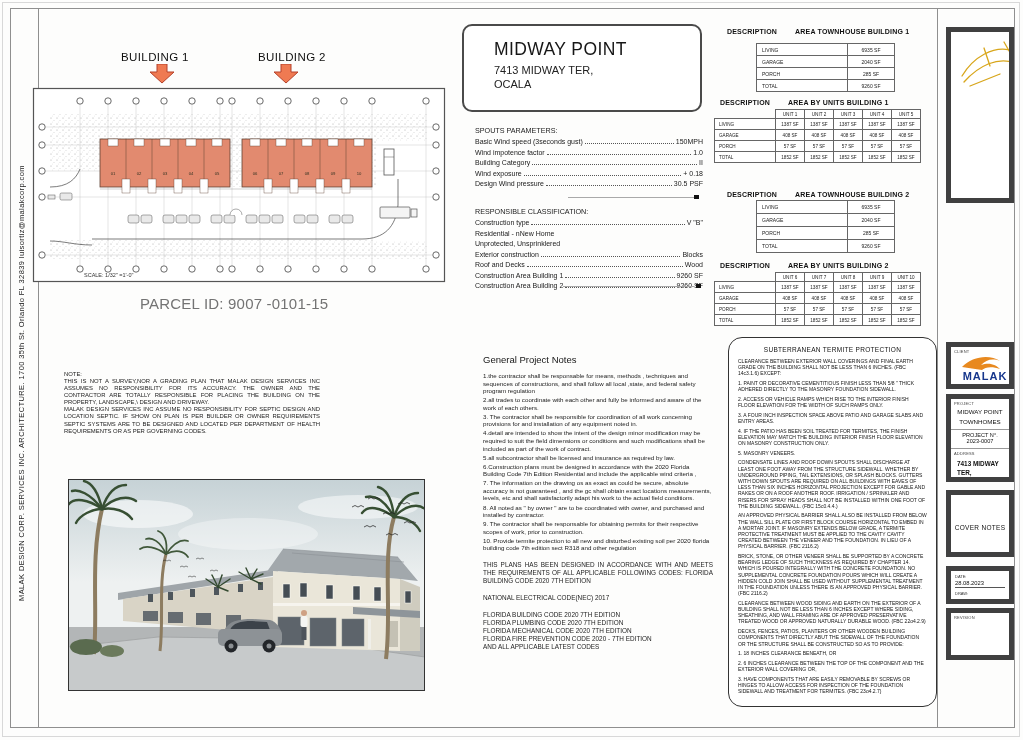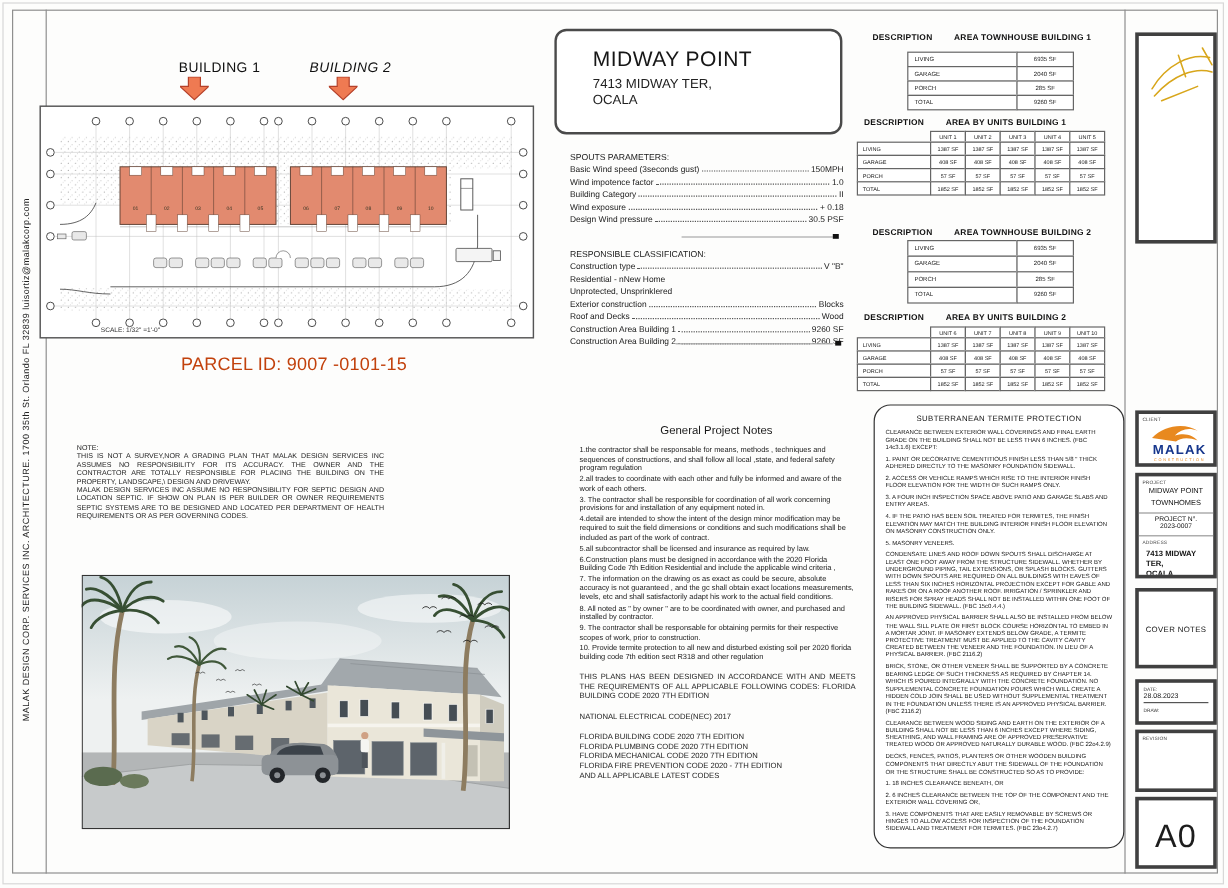--- a/index.html
+++ b/index.html
@@ -8,36 +8,36 @@
   .abs{position:absolute;}
   
   .outer-border{left:2px;top:2px;width:1018px;height:735px;border:1px solid #d8d8d8;box-sizing:border-box;}
   .frame{left:10px;top:8px;width:1005px;height:720px;border:1px solid #8f8f8f;box-sizing:border-box;}
   .vline{width:0;border-left:1px solid #8f8f8f;}
   
   .striptext{left:17px;top:601px;transform:rotate(-90deg);transform-origin:0 0;white-space:nowrap;
              font-size:7.5px;letter-spacing:.4px;color:#222;}
   
   .bldg-label{font-size:11.5px;letter-spacing:.4px;color:#101010;}
-  .parcel{left:140px;top:295px;width:210px;text-align:center;font-size:15px;color:#c2410c;letter-spacing:.2px;}
+  .parcel{left:140px;top:295px;width:210px;font-size:15px;color:#737373;letter-spacing:.2px;}
   .note-left{left:64px;top:371px;width:256px;font-size:5.9px;line-height:1.2;text-align:justify;color:#1c1c1c;}
   .note-left .nt{display:block;}
   
   .titlebox{left:462px;top:24px;width:240px;height:88px;border:2px solid #4a4a4a;border-radius:10px;
             box-sizing:border-box;background:#fff;}
   .tb-name{margin:13px 0 3px 30px;font-size:17.5px;letter-spacing:.4px;color:#161616;}
   .tb-addr{margin-left:30px;font-size:11px;line-height:1.3;color:#222;}
   .speclist{width:228px;font-size:7px;color:#1a1a1a;}
   .sech{font-size:7.2px;margin-bottom:2px;}
   .pline{display:flex;align-items:baseline;line-height:1.5;}
   .pl-dots{flex:1;border-bottom:1px dotted #555;margin:0 2px 2px;min-width:6px;}
   .plain{line-height:1.5;}
   .rule{border-top:1px solid #a9a9a9;}
   .cap{background:#111;}
-  .gnh{left:483px;top:354px;width:228px;text-align:center;font-size:9.5px;color:#161616;}
+  .gnh{left:483px;top:354px;width:228px;font-size:9.5px;color:#161616;}
   .gnbody{left:483px;top:372px;width:230px;font-size:6.2px;line-height:1.22;color:#1b1b1b;}
   .gnp{margin:0 0 1.5px 0;}
   .gncaps{font-size:6.4px;text-align:justify;margin-top:9px;line-height:1.25;}
   .gncap-line{margin:0;}
   
   .tblhead{display:flex;gap:18px;font-size:7px;font-weight:700;color:#111;letter-spacing:.2px;white-space:nowrap;}
   .utr{display:flex;}
   .utc{box-sizing:border-box;border:1px solid #666;display:flex;align-items:center;background:#fff;color:#222;}
   .utc+.utc{margin-left:-1px;}
   .utr+.utr{margin-top:-1px;}
@@ -54,21 +54,21 @@
   .utable .utr{height:12px;}
   .utable .uthead{height:10px;}
   .utable .uthead .utc{justify-content:center;}
   .utable .uthead .spacer{border:none;background:transparent;width:62px;}
   
   .termite{left:728px;top:337px;width:209px;height:370px;border:1px solid #333;border-radius:14px;
            box-sizing:border-box;background:#fff;overflow:hidden;}
   .term-title{font-size:6.5px;text-align:center;margin:8px 0 5px;letter-spacing:.3px;color:#111;}
   .tp{font-size:5px;line-height:1.24;margin:0 9px 3.5px;color:#141414;}
   
-  .sbox{left:946px;width:68px;border:3px solid #404040;box-sizing:border-box;background:#fff;overflow:hidden;}
+  .sbox{left:946px;width:68px;border:5px solid #404040;box-sizing:border-box;background:#fff;overflow:hidden;}
   .sbl{font-size:4px;color:#444;margin:2px 0 0 3px;letter-spacing:.2px;}
   .proj-name{font-size:6.2px;text-align:center;line-height:1.25;margin-top:2px;color:#111;}
   .divline{border-top:1px solid #999;margin:3px 0 2px;}
   .proj-no{font-size:5.6px;text-align:center;line-height:1.25;color:#111;}
   .addrtxt{font-size:6.4px;font-weight:700;margin:4px 0 0 6px;line-height:1.3;color:#111;}
   .cover-title{font-size:6.5px;text-align:center;margin-top:29px;letter-spacing:.3px;color:#111;}
   .dlabel{font-size:4px;color:#333;margin:3px 0 0 4px;}
   .dval{font-size:5.8px;margin:1px 4px 0;border-bottom:1px solid #555;padding-bottom:1px;color:#111;}
   .dunder{margin:7px 4px 0;border-bottom:1px solid #555;}
   .a0{font-size:27px;text-align:center;margin-top:15px;color:#1d1d1d;letter-spacing:1px;}
@@ -78,22 +78,22 @@
 
 <div id="sheet">
 
   <div class="abs outer-border"></div>
   <div class="abs frame"></div>
   <div class="abs vline" style="left:38px;top:8px;height:720px;"></div>
   <div class="abs vline" style="left:937px;top:8px;height:720px;"></div>
 
   <div class="abs striptext">MALAK DESIGN CORP. SERVICES INC. ARCHITECTURE. 1700 35th St. Orlando FL 32839  luisortiz@malakcorp.com</div>
 
-  <div class="abs bldg-label" style="left:149px;top:51px;">BUILDING 1</div>
-  <div class="abs bldg-label" style="left:258px;top:51px;font-style:italic;">BUILDING 2</div>
+  <div class="abs bldg-label" style="left:121px;top:51px;">BUILDING 1</div>
+  <div class="abs bldg-label" style="left:258px;top:51px;">BUILDING 2</div>
   <svg class="abs" style="left:150px;top:64px;" width="24" height="20">
     <polygon points="7,0 17,0 17,8 24,8 12,19 0,8 7,8" fill="#ef7a52" stroke="#b5412a" stroke-width="1"></polygon>
   </svg>
   <svg class="abs" style="left:274px;top:64px;" width="24" height="20">
     <polygon points="7,0 17,0 17,8 24,8 12,19 0,8 7,8" fill="#ef7a52" stroke="#b5412a" stroke-width="1"></polygon>
   </svg>
 
   <svg class="abs" style="left:32px;top:87px;" width="414" height="196" viewBox="0 0 414 196">
     <defs>
       <pattern id="spk" width="6" height="6" patternUnits="userSpaceOnUse">
@@ -735,17 +735,14 @@
     <div class="dlabel">DATE:</div>
     <div class="dval">28.08.2023</div>
     <div class="dlabel">DRAW:</div>
     <div class="dunder"></div>
   </div>
 
   <div class="abs sbox" style="top:608px;height:52px;">
     <div class="sbl">REVISION</div>
   </div>
 
-  <div class="abs sbox" style="top:664px;height:60px;">
-    <div class="a0">A0</div>
-  </div>
 
 </div>
 
 </body></html>

